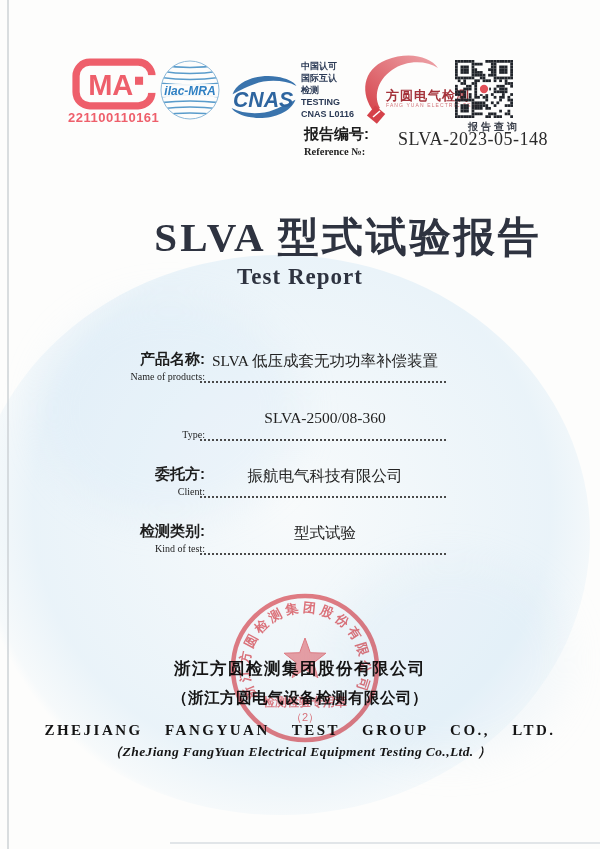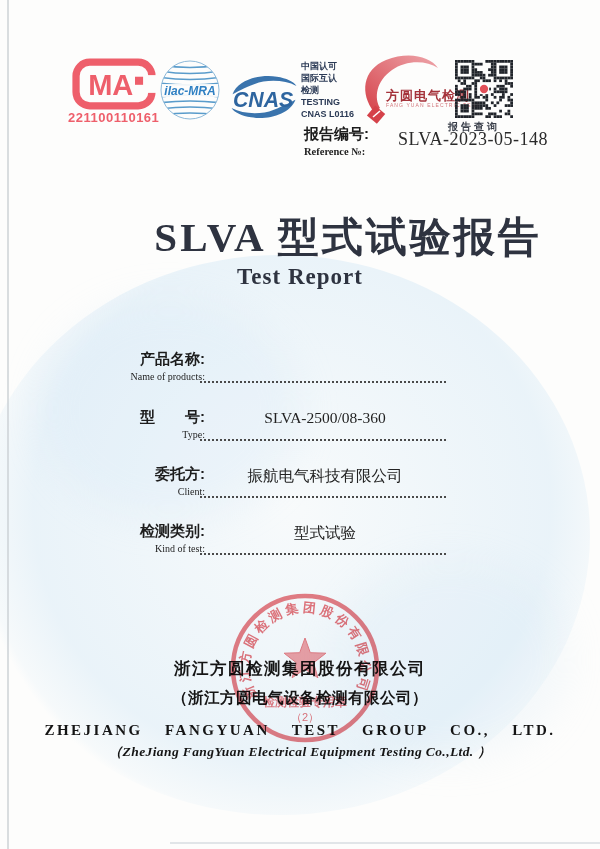--- a/index.html
+++ b/index.html
@@ -23,21 +23,21 @@
            color:#ee5f6b;font-weight:bold;font-size:13px;letter-spacing:.5px;}
   .ilac{position:absolute;left:158px;top:58px;}
   .cnas{position:absolute;left:228px;top:72px;}
   .acc{position:absolute;left:301px;top:61px;line-height:1.32;font-size:9px;
        color:#2b3a55;font-weight:bold;}
   .fy{position:absolute;left:346px;top:50px;width:118px;height:80px;}
   .fy svg{position:absolute;left:0;top:0;}
   .fy-title{position:absolute;left:40px;top:37px;font-size:13px;font-weight:bold;color:#a5333b;letter-spacing:1px;white-space:nowrap;}
   .fy-sub{position:absolute;left:40px;top:52px;font-size:5px;color:#d2777d;letter-spacing:1.1px;white-space:nowrap;}
   .qr-wrap{position:absolute;left:455px;top:60px;width:58px;}
-  .qr-caption{position:absolute;left:448px;top:120px;width:72px;text-align:left;
+  .qr-caption{position:absolute;left:448px;top:120px;width:72px;text-align:right;
               font-size:10px;font-weight:bold;letter-spacing:3px;color:#3a3f4a;}
 
   .ref-zh{position:absolute;left:304px;top:125px;font-size:15px;font-weight:bold;color:#1c1c1c;}
   .ref-en{position:absolute;left:304px;top:146px;font-size:10.5px;font-weight:bold;
           font-family:"Liberation Serif","DejaVu Serif",serif;color:#1c1c1c;}
   .ref-val{position:absolute;left:398px;top:129px;font-size:18px;color:#2a2a2a;
            font-family:"Liberation Serif","DejaVu Serif",serif;letter-spacing:.5px;}
 
   
   .title-zh{position:absolute;left:0;top:210px;width:100%;text-align:center;
@@ -389,24 +389,24 @@
   <div class="ref-zh">报告编号:</div>
   <div class="ref-en">Reference №:</div>
   <div class="ref-val">SLVA-2023-05-148</div>
 
   <div class="title-zh">SLVA 型式试验报告</div>
   <div class="title-en">Test Report</div>
 
   <div class="field" style="top:350px">
     <div class="f-zh">产品名称:</div>
     <div class="f-en">Name of products:</div>
+    <div class="f-val">SLVA 低压成套无功功率补偿装置</div>
     <div class="f-line"></div>
   </div>
   <div class="field" style="top:408px">
-    <div class="f-zh">型　　号:</div>
     <div class="f-en">Type:</div>
     <div class="f-val">SLVA-2500/08-360</div>
     <div class="f-line"></div>
   </div>
   <div class="field" style="top:465px">
     <div class="f-zh">委托方:</div>
     <div class="f-en">Client:</div>
     <div class="f-val">振航电气科技有限公司</div>
     <div class="f-line"></div>
   </div>

